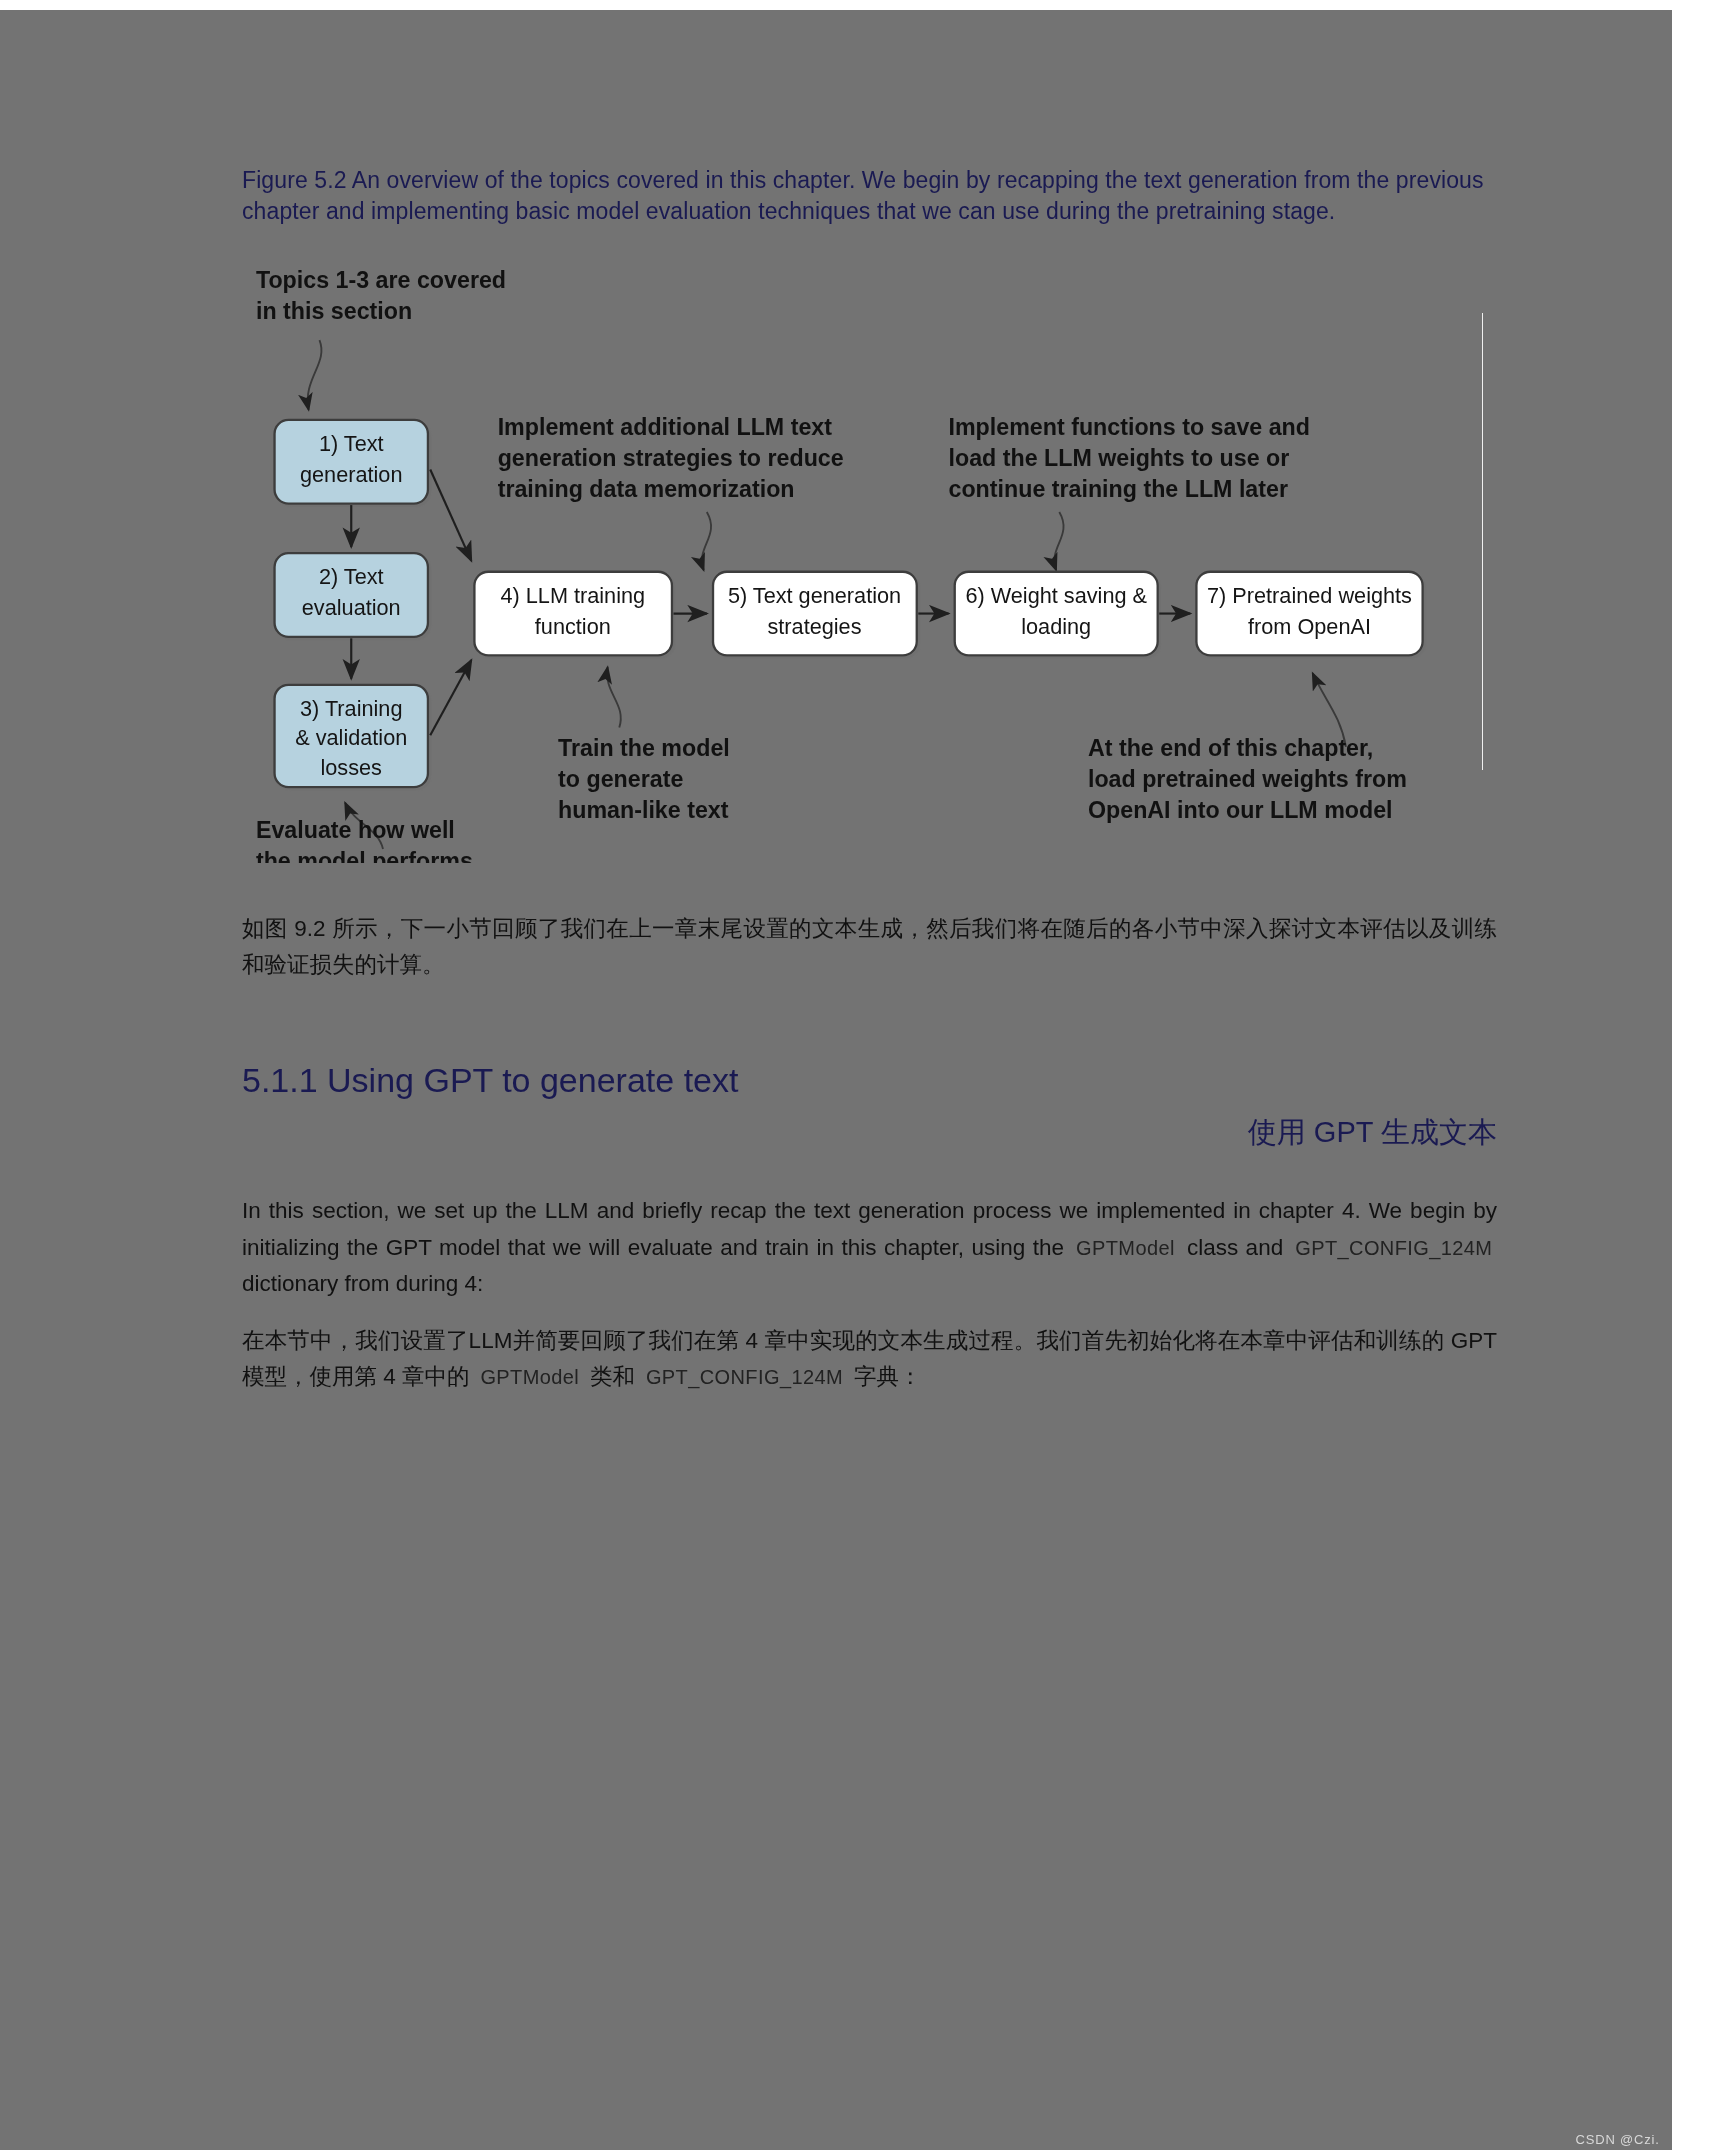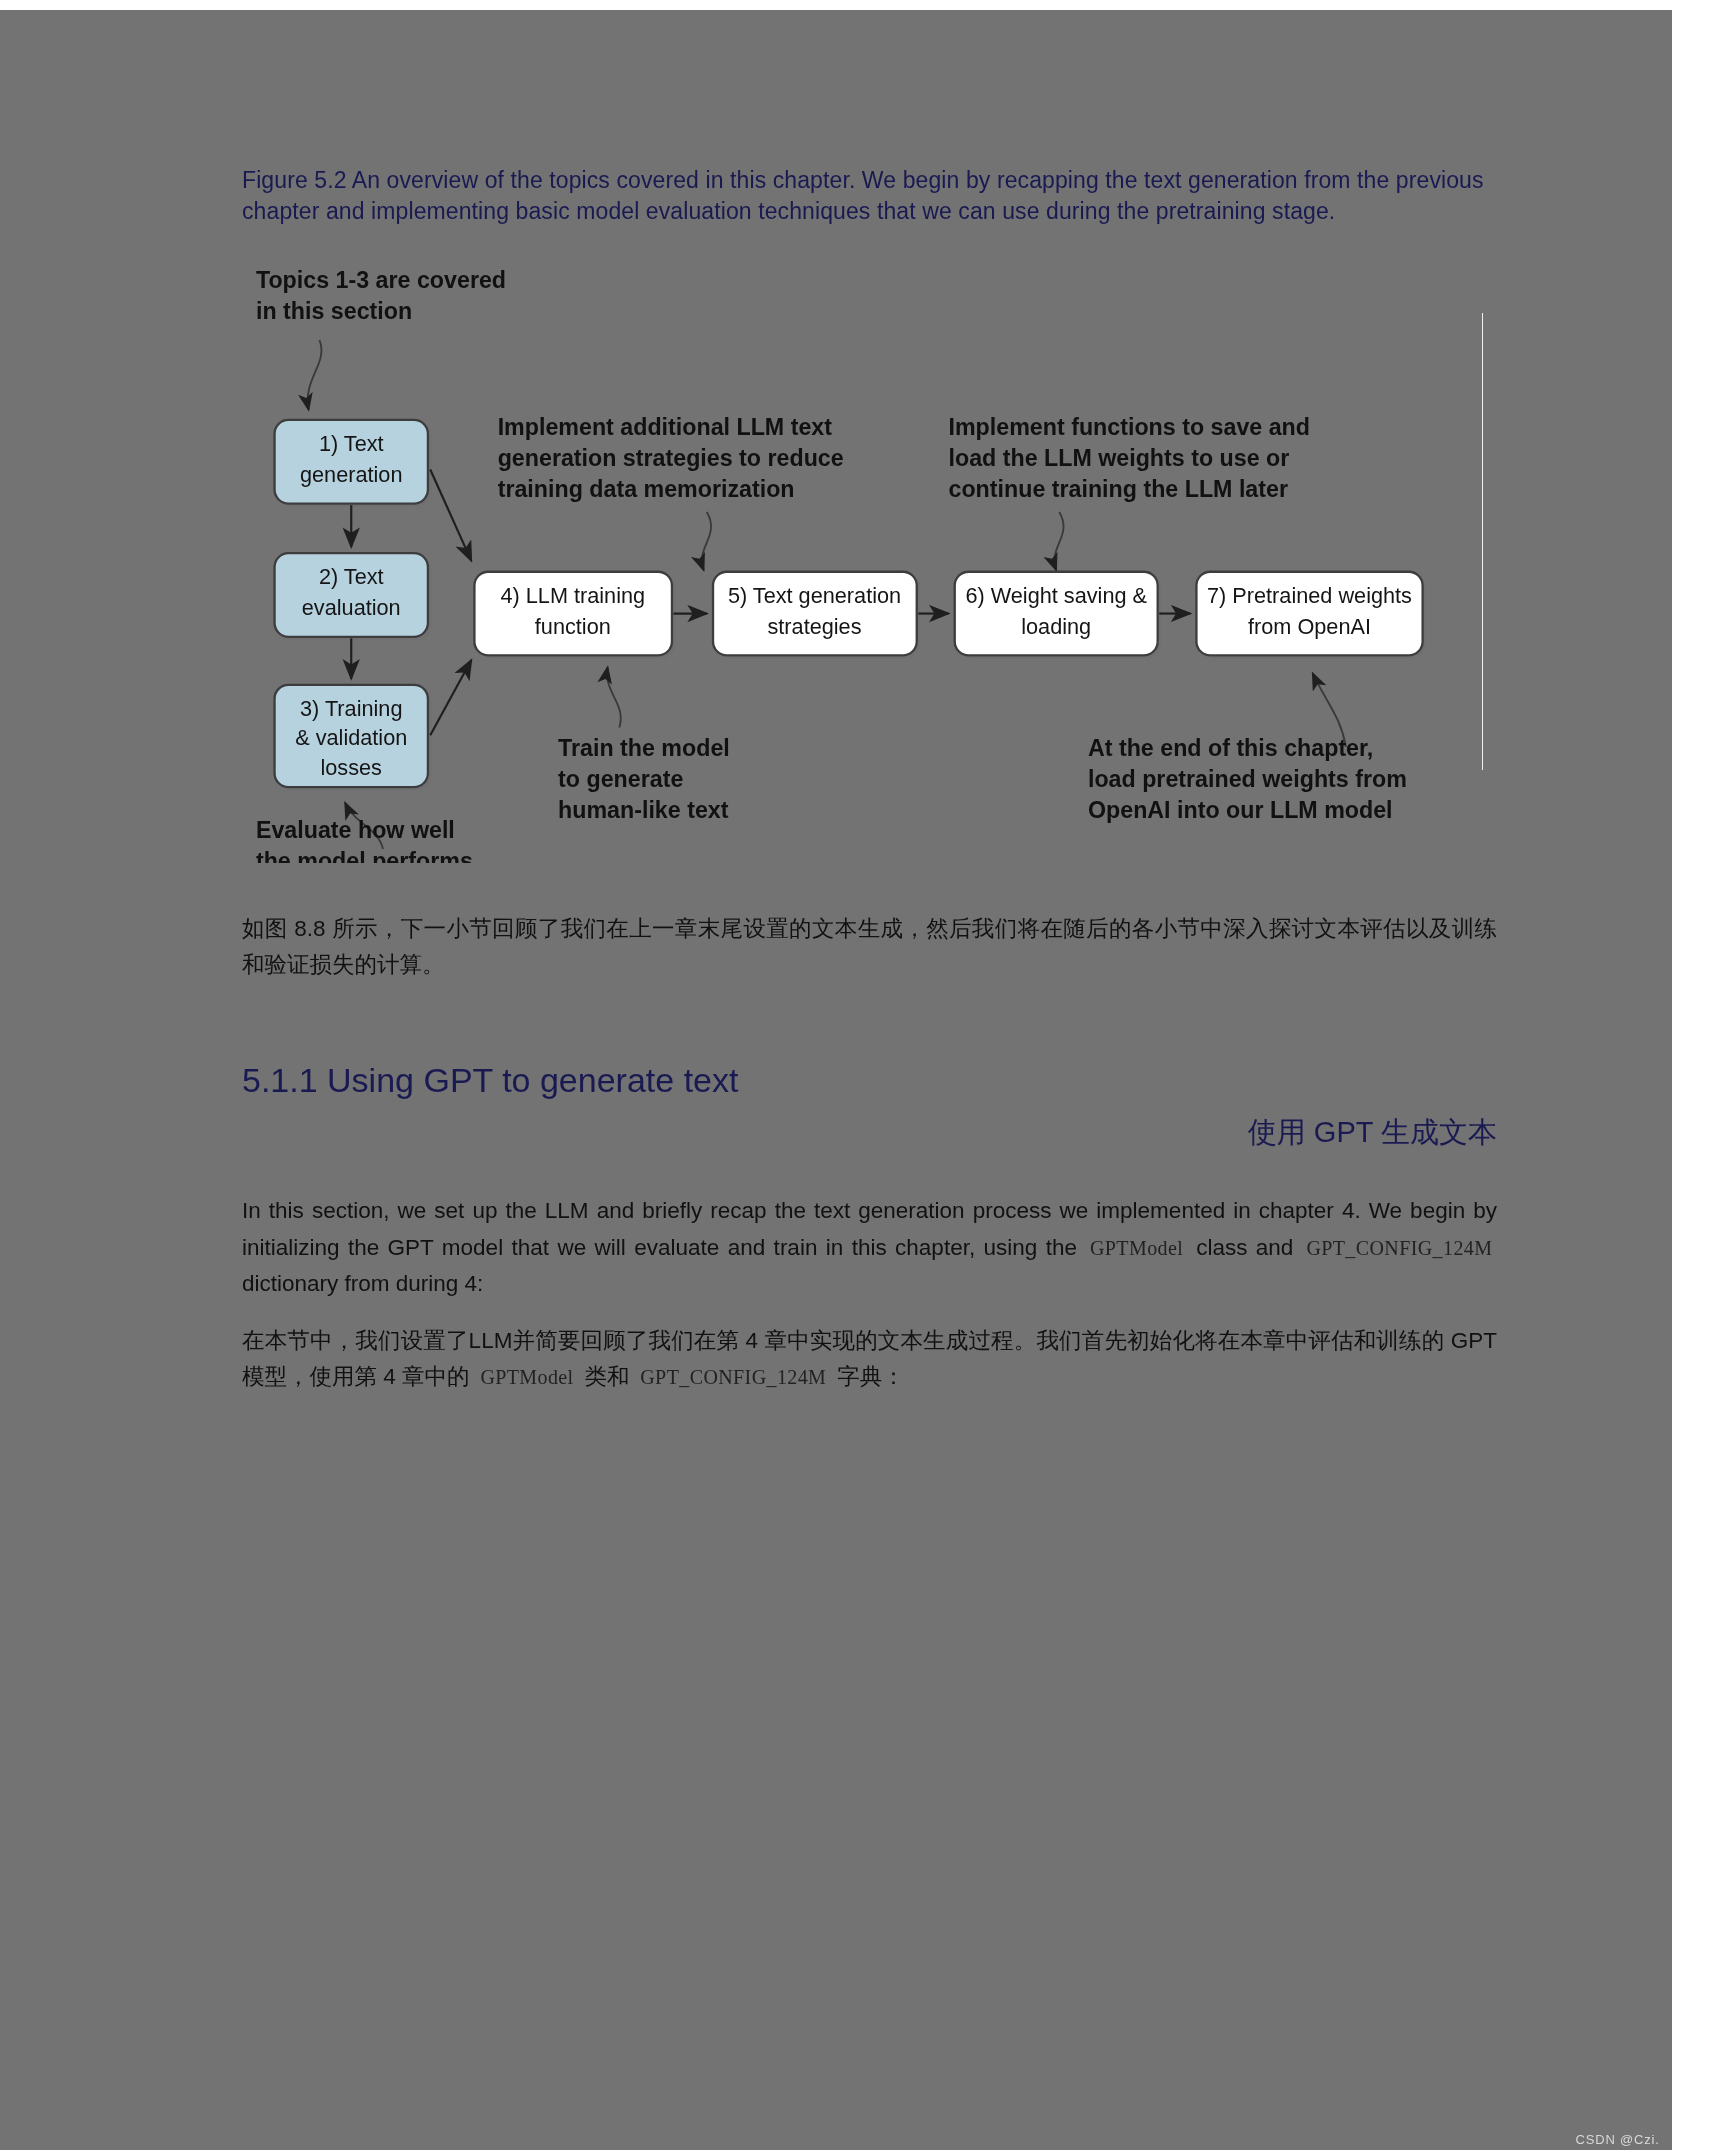--- a/index.html
+++ b/index.html
@@ -71,21 +71,21 @@
   h4.section-heading-cn {
     color: #1a1a52;
     font-size: 29px;
     font-weight: 400;
     line-height: 1.3;
     margin: 0 0 0 0;
     text-align: right;
   }
 
   code, .code {
-    font-family: Liberation Serif, serif;
+    font-family: Liberation Sans, sans-serif;
     font-size: 20px;
     color: #222222;
     letter-spacing: 0.4px;
     padding: 0 4.6px;
     margin-top: 13px;
   }
 
   
   .figure-wrap {
     position: relative;
@@ -228,21 +228,21 @@
           <path d="M182,772 C176,745 146,740 133,712" stroke="#3a3a3a" stroke-width="2.4" fill="none" marker-end="url(#ah)"></path>
           <text x="18" y="758" font-family="'Liberation Sans', sans-serif" font-size="30" font-weight="bold" fill="#111">Evaluate how well</text>
           <text x="18" y="798" font-family="'Liberation Sans', sans-serif" font-size="30" font-weight="bold" fill="#111">the model performs</text>
         </g>
       </svg>
     </div>
 
     <div class="sp-md"></div>
 
 
-    <p class="body-cn">如图 8.8 所示，下一小节回顾了我们在上一章末尾设置的文本生成，然后我们将在随后的各小节中深入探讨文本评估以及训练和验证损失的计算。</p>
+    <p class="body-cn">如图 9.2 所示，下一小节回顾了我们在上一章末尾设置的文本生成，然后我们将在随后的各小节中深入探讨文本评估以及训练和验证损失的计算。</p>
 
     <div class="sp-lg"></div>
 
     <h3 class="section-heading">5.1.1 Using GPT to generate text</h3>
 
     <h4 class="section-heading-cn">使用 GPT 生成文本</h4>
 
     <div class="sp-lg"></div>
 
     <p class="body-en">

